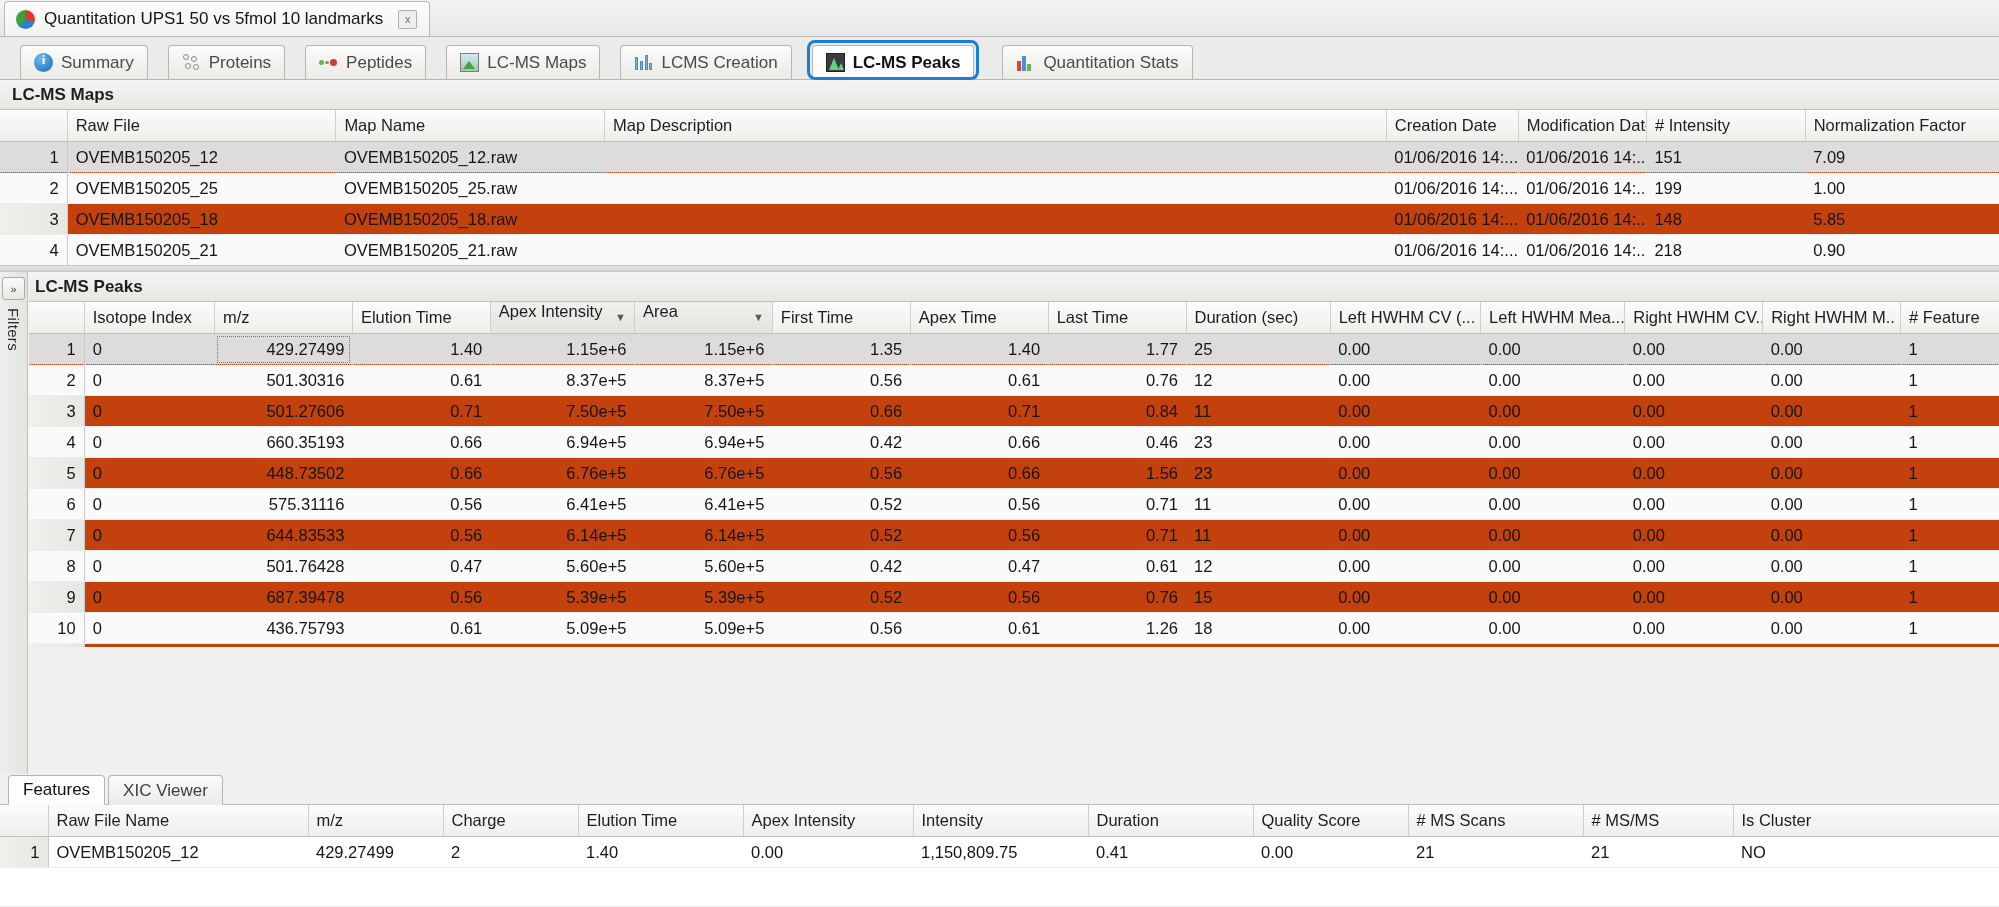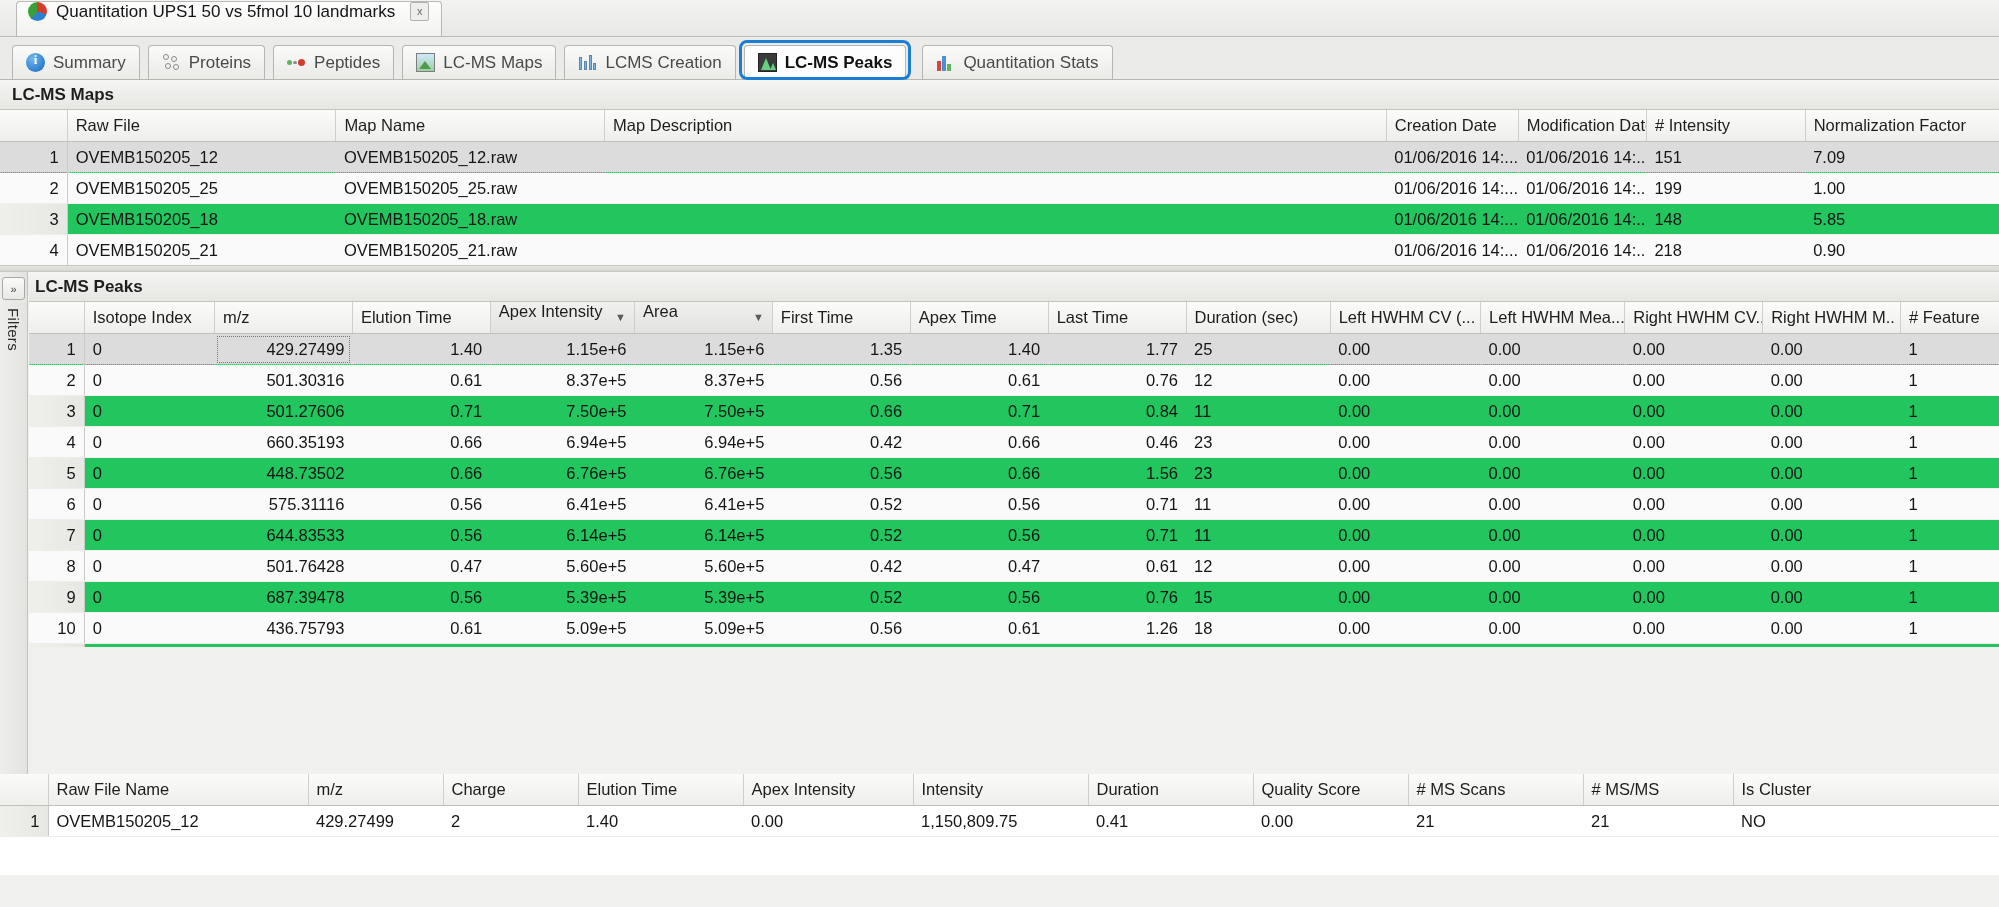--- a/index.html
+++ b/index.html
@@ -14,22 +14,22 @@
   .app{position:relative;width:1999px;height:907px;}
 
   
   .winbar{
     height:36px;
     background:linear-gradient(#f3f3f2,#e8e8e6);
     border-bottom:1px solid #b9b9b6;
     position:relative;
   }
   .wintab{
-    position:absolute;left:16px;top:1px;height:35px;
-    display:flex;gap:9px;
+    position:absolute;left:4px;top:1px;height:35px;
+    display:flex;align-items:center;gap:9px;
     padding:0 12px 0 11px;
     background:linear-gradient(#fdfdfd,#f2f2f0);
     border:1px solid #b8b8b5;border-bottom:none;
     border-radius:4px 4px 0 0;
     box-sizing:border-box;
   }
   .wintab-title{font-size:17px;color:#141414;white-space:nowrap;}
   .tabclose{
     width:17px;height:17px;border:1px solid #b0b0ad;background:#eeeeec;
     border-radius:2px;display:flex;align-items:center;justify-content:center;
@@ -38,21 +38,21 @@
 
   
   .appicon{width:19px;height:19px;position:relative;display:inline-block;}
   .appicon i{position:absolute;width:19px;height:19px;border-radius:50%;}
   .appicon .s1{background:conic-gradient(#d93b2b 0 30%,#2d7fd0 0 62%,#3aa03a 0 100%);}
 
   
   .tabrow{
     height:43px;background:#ebebe9;position:relative;
     border-bottom:1px solid #b6b6b3;
-    display:flex;align-items:flex-end;padding-left:12px;gap:8px;
+    display:flex;align-items:flex-end;padding-left:20px;gap:20px;
     box-sizing:border-box;
   }
   .tab{
     height:35px;display:flex;align-items:center;gap:8px;
     padding:0 13px;margin-bottom:-1px;
     background:linear-gradient(#fbfbfa,#eaeae7);
     border:1px solid #b5b5b2;border-bottom:1px solid #b6b6b3;
     border-radius:4px 4px 0 0;
     font-size:17px;color:#4a4a4a;white-space:nowrap;
     box-sizing:border-box;
@@ -98,21 +98,21 @@
     height:30px;background:linear-gradient(#f5f5f3,#e6e6e3);
     border-bottom:1px solid #c3c3c0;
     display:flex;align-items:center;
     font-weight:bold;font-size:17px;color:#1e1e1e;
     box-sizing:border-box;
   }
   .sectionbar.top{padding-left:12px;}
   .sectionbar.peaks{padding-left:6px;gap:8px;}
 
   
-  .tablewrap{background:#22c55e;overflow:hidden;position:relative;}
+  .tablewrap{background:#c2410c;overflow:hidden;position:relative;}
   table.grid{border-collapse:collapse;table-layout:fixed;width:2050px;}
   table.grid th{
     height:31px;padding:0 8px;
     background:linear-gradient(#fbfbfa,#eeeeeb);
     border-right:1px solid #cfcfcc;border-bottom:1px solid #c0c0bd;
     font-weight:normal;font-size:16.5px;color:#1d1d1d;text-align:left;
     white-space:nowrap;overflow:hidden;
   }
   table.grid th.sorted{background:linear-gradient(#f0f0ee,#e2e2df);}
   table.grid td{
@@ -559,20 +559,24 @@
                 <td>0.00</td>
                 <td>1</td>
               </tr>
             </tbody>
         </table>
       </div>
     </div>
   </div>
 
   <div class="bottompanel" style="height:133px;">
+    <div class="btabs">
+      <div class="btab selected">Features</div>
+      <div class="btab">XIC Viewer</div>
+    </div>
     <div class="tablewrap" style="height:101px;background:#fff;">
       <table class="grid" style="width:1999px;">
         <colgroup>
           <col style="width:48px">
             <col style="width:260px">
             <col style="width:135px">
             <col style="width:135px">
           <col style="width:165px">
             <col style="width:170px">
             <col style="width:175px">

